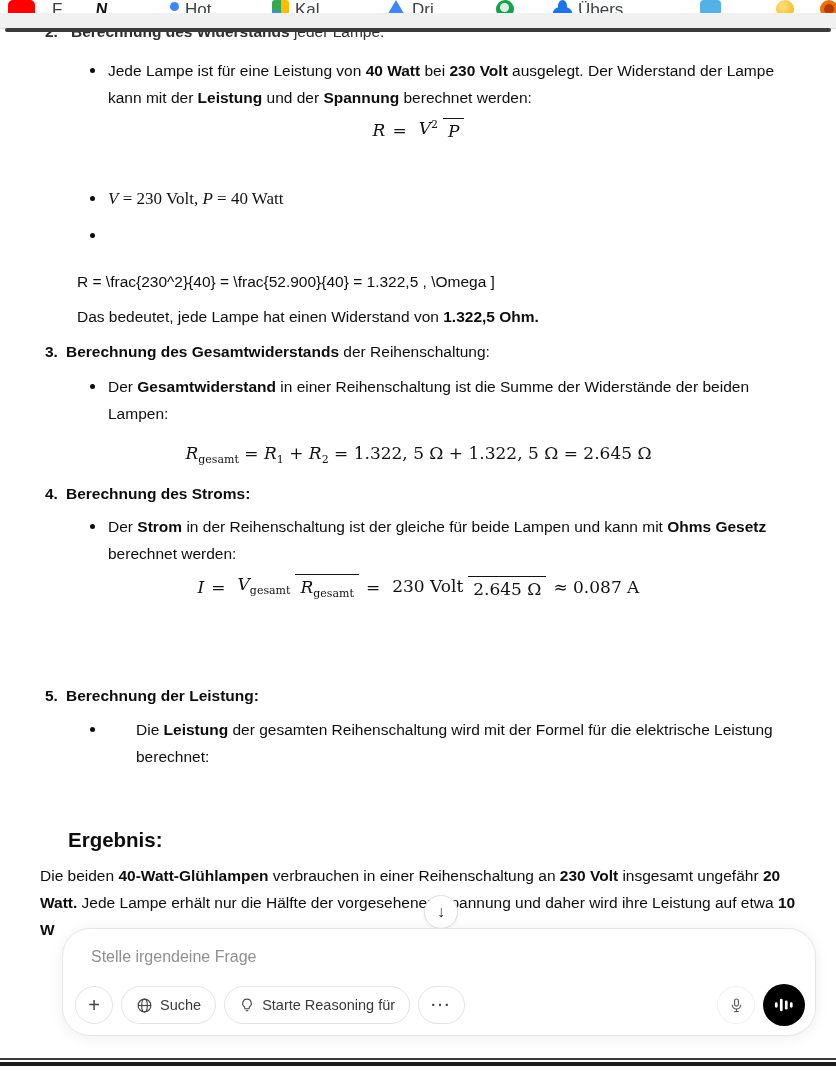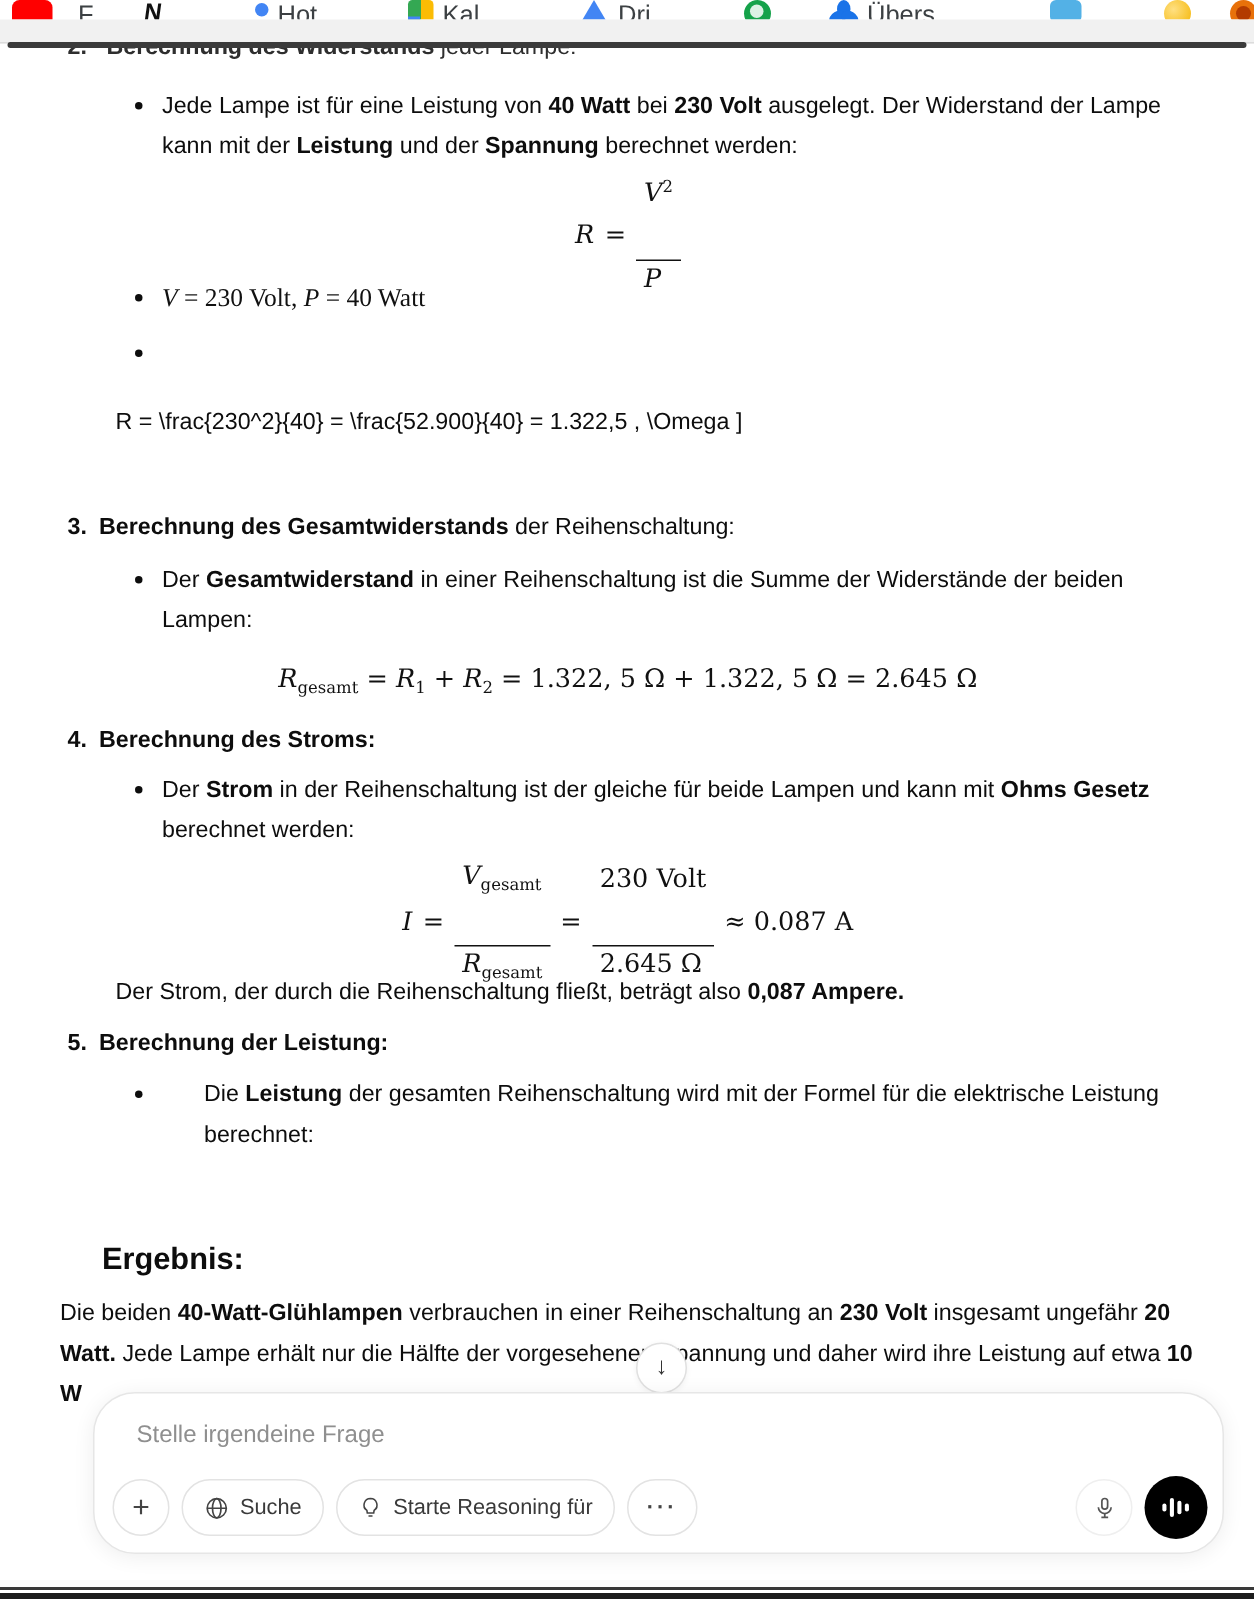--- a/index.html
+++ b/index.html
@@ -48,21 +48,21 @@
 
   .para{position:absolute;font-size:15.5px;line-height:27px;}
 
   
   .math{font-family:"DejaVu Serif",serif;font-size:17px;color:#111;}
   .mi{font-style:italic;}
   .msub{font-size:11px;font-style:normal;vertical-align:-4px;}
   .mexp{font-size:11px;vertical-align:6px;}
   .fblock{position:absolute;left:40px;width:757px;text-align:center;}
   .mrow{display:inline-flex;align-items:center;gap:7px;}
-  .frac{display:inline-flex;flex-direction:column;text-align:left;gap:32px;}
+  .frac{display:inline-flex;text-align:center;}
   .frac .fn{padding:0 5px 2px;}
   .frac .fd{border-top:1.3px solid #111;padding:2px 5px 0;}
 
   
   .scrollbtn{position:absolute;left:424px;top:895px;width:32px;height:32px;border-radius:50%;
              background:#fff;border:1px solid #e0e0e0;box-shadow:0 1px 4px rgba(0,0,0,.06);
              display:flex;align-items:center;justify-content:center;font-size:16px;color:#333;z-index:5;}
 
   
   .composer{position:absolute;left:62px;top:928px;width:752px;height:106px;background:#fff;
@@ -164,20 +164,23 @@
       <span class="mi">V</span><span> = 230 Volt, </span><span class="mi">P</span><span> = 40 Watt</span>
     </div>
   </div>
 
   <div class="brow" style="top:222px;width:100px;">
     <span class="bdot"></span>
   </div>
 
   <div class="para" style="left:77px;top:268px;width:720px;">R = \frac{230^2}{40} = \frac{52.900}{40} = 1.322,5 , \Omega ]</div>
 
+  <div class="para" style="left:77px;top:303px;width:720px;">
+    <span>Das bedeutet, jede Lampe hat einen Widerstand von </span><span class="b">1.322,5 Ohm.</span>
+  </div>
 
   <div class="li" style="top:340px;width:740px;">
     <span class="num">3.</span>
     <span><span class="b">Berechnung des Gesamtwiderstands</span><span> der Reihenschaltung:</span></span>
   </div>
 
   <div class="brow" style="top:373px;width:692px;">
     <span class="bdot"></span>
     <div class="btxt" style="max-width:660px;">
       <span>Der </span><span class="b">Gesamtwiderstand</span><span> in einer Reihenschaltung ist die Summe der Widerstände der beiden Lampen:</span>
@@ -210,23 +213,20 @@
       </span>
       <span>=</span>
       <span class="frac">
         <span class="fn">230 Volt</span>
         <span class="fd">2.645 Ω</span>
       </span>
       <span>≈ 0.087 A</span>
     </span>
   </div>
 
-  <div class="para" style="left:77px;top:648px;width:720px;">
-    <span>Der Strom, der durch die Reihenschaltung fließt, beträgt also </span><span class="b">0,087 Ampere.</span>
-  </div>
 
   <div class="li" style="top:684px;width:740px;">
     <span class="num">5.</span>
     <span><span class="b">Berechnung der Leistung:</span></span>
   </div>
 
   <div class="brow" style="top:716px;width:692px;">
     <span class="bdot"></span>
     <div class="btxt" style="max-width:655px;margin-left:28px;">
       <span>Die </span><span class="b">Leistung</span><span> der gesamten Reihenschaltung wird mit der Formel für die elektrische Leistung berechnet:</span>

